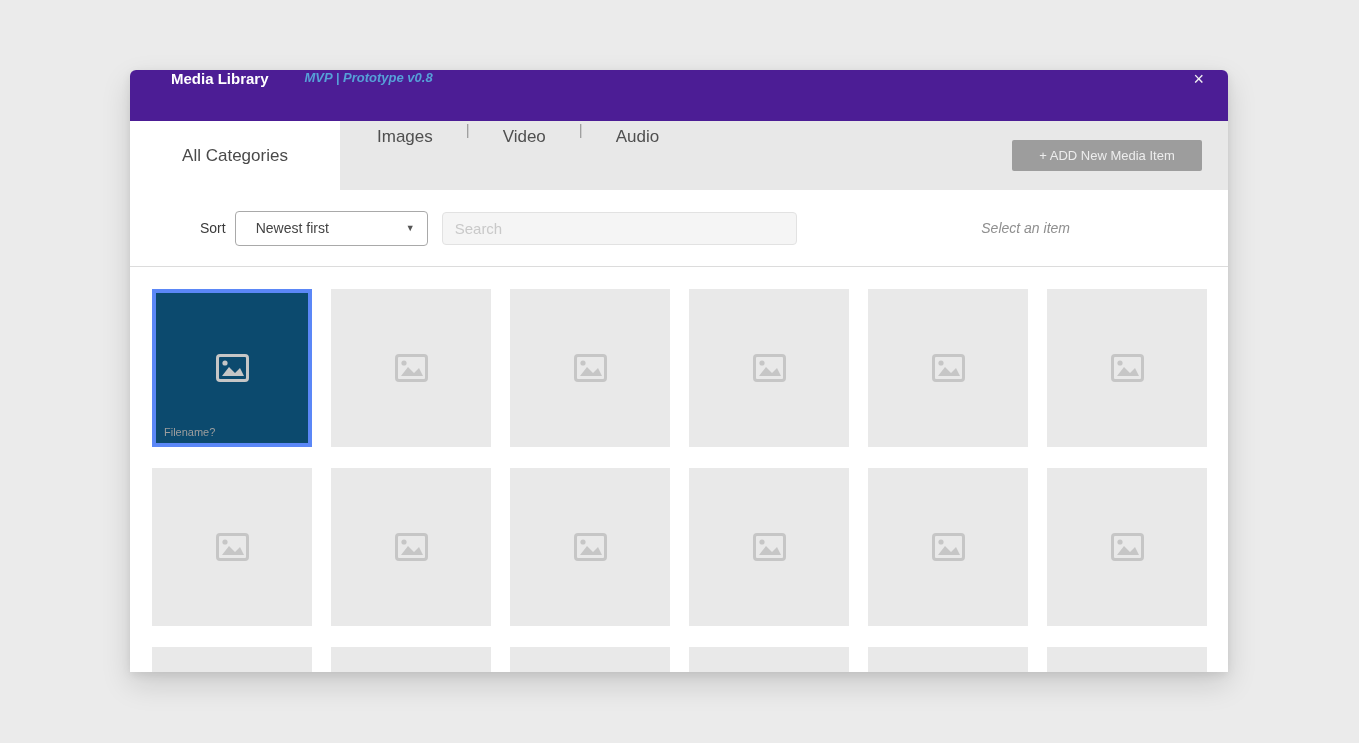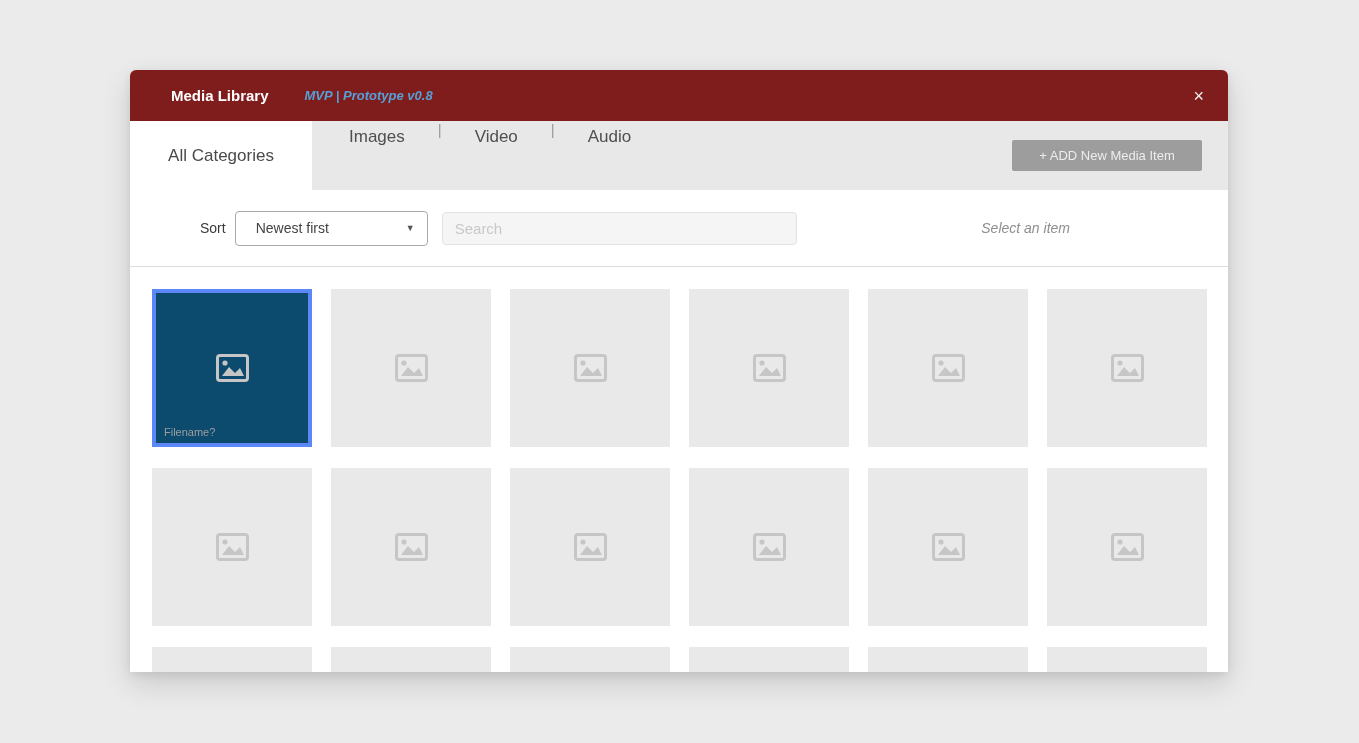--- a/index.html
+++ b/index.html
@@ -17,23 +17,23 @@
     border-radius: 6px 6px 0 0;
     box-shadow: 0 12px 30px rgba(0,0,0,0.14), 0 3px 10px rgba(0,0,0,0.08);
     overflow: hidden;
     display: flex;
     flex-direction: column;
   }
   
   .header {
     height: 51px;
     flex: 0 0 51px;
-    background: #7f1d1d;
-    display: flex;
-    align-items: center;
+    background: #4c1d95;
+    display: flex;
+    align-items: flex-start;
   }
   .header .title {
     margin-left: 41px;
     color: #ffffff;
     font-size: 15px;
     font-weight: bold;
   }
   .header .subtitle {
     margin-left: 36px;
     color: #56a0d8;
@@ -54,21 +54,21 @@
   }
   
   .tabbar {
     height: 69px;
     flex: 0 0 69px;
     background: #e8e8e8;
     display: flex;
     align-items: stretch;
   }
   .tab-active {
-    width: 182px;
+    width: 210px;
     background: #ffffff;
     display: flex;
     align-items: center;
     justify-content: center;
     font-size: 17px;
     color: #4a4a4a;
     cursor: pointer;
   }
   .tab-group {
     display: flex;

